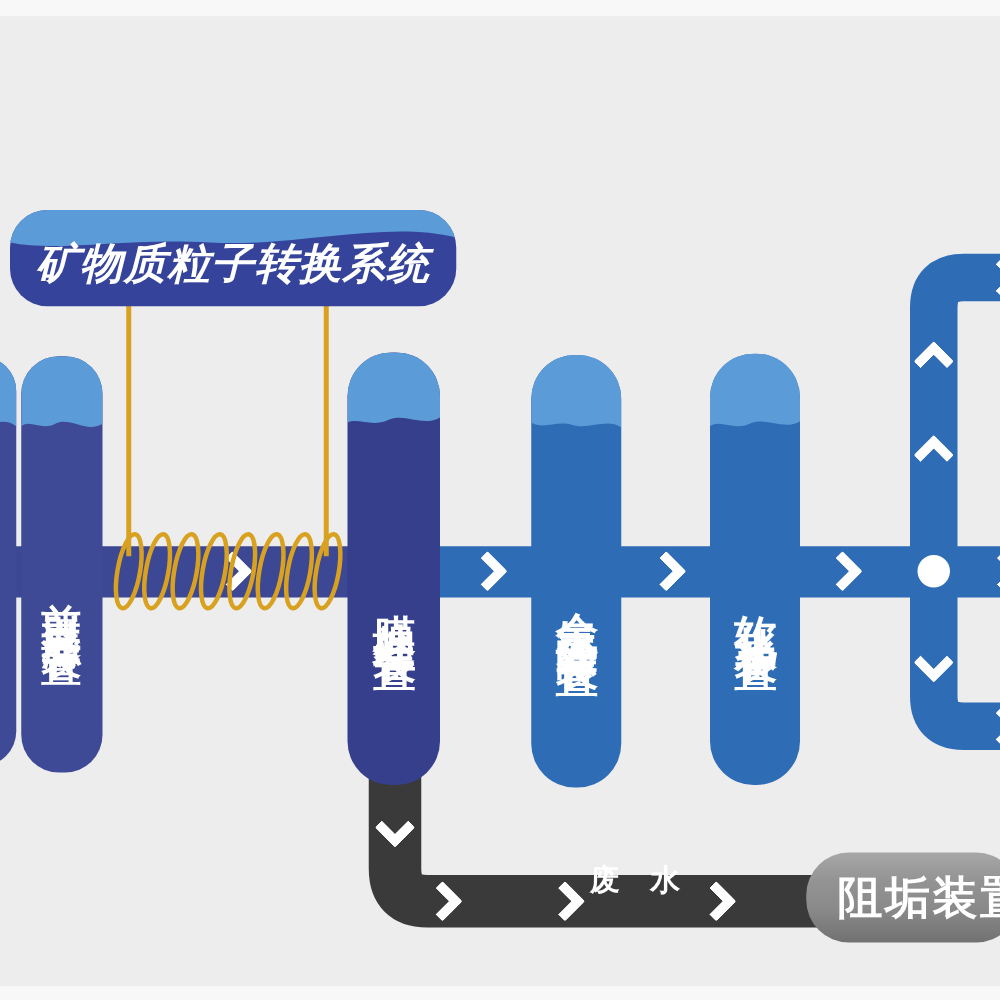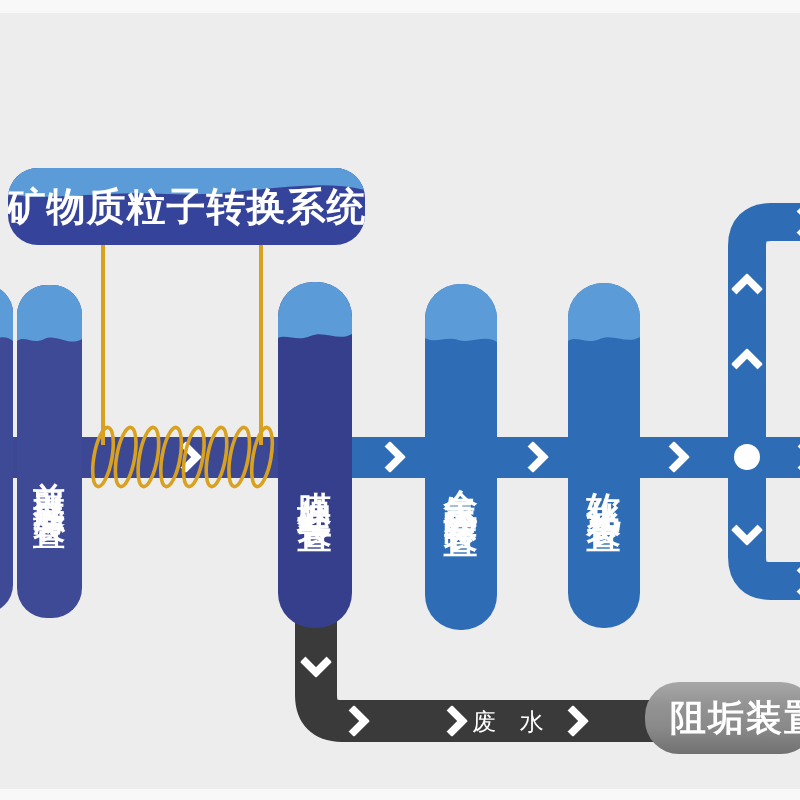--- a/index.html
+++ b/index.html
@@ -40,29 +40,29 @@
   #tank-membrane{left:278px;top:282px;width:74px;height:346px;border-radius:35px;background:#353f8c;font-size:34px;}
   #tank-chlorine{left:425px;top:284px;width:72px;height:346px;border-radius:35px;background:#2e6cb6;font-size:34px;}
   #tank-softener{left:568px;top:283px;width:72px;height:345px;border-radius:35px;background:#2e6cb6;font-size:34px;}
 
   
   #title-box{position:absolute;left:8px;top:168px;width:357px;height:77px;
         border-radius:30px;background:#35449a;z-index:6;overflow:hidden;
         display:flex;align-items:flex-end;justify-content:center;}
   #title-box .wave{position:absolute;left:0;top:0;width:100%;height:38px;}
   #title-label{position:relative;z-index:2;color:#fff;font-weight:bold;
-        font-size:39px;letter-spacing:1px;margin-bottom:11px;white-space:nowrap;}
+        font-size:34px;letter-spacing:1px;margin-bottom:11px;white-space:nowrap;font-style:italic;}
 
   
   #junction-dot{position:absolute;left:747px;top:457px;width:26px;height:26px;
         border-radius:50%;background:#fff;z-index:3;transform:translate(-50%,-50%);}
 
   
-  #waste-label{position:absolute;left:512px;top:722px;transform:translate(-50%,-50%);
-        color:#fff;font-weight:normal;font-size:24px;letter-spacing:8px;z-index:3;white-space:nowrap;}
+  #waste-label{position:absolute;left:512px;top:704px;transform:translate(-50%,-50%);
+        color:#fff;font-weight:bold;font-size:24px;letter-spacing:8px;z-index:3;white-space:nowrap;}
   #scale-box{position:absolute;left:645px;top:682px;width:170px;height:72px;
         border-radius:34px;z-index:3;display:flex;align-items:center;
         background:linear-gradient(180deg,#a7a7a7 0%,#939393 32%,#8a8a8a 62%,#717171 100%);}
   #scale-box-label{color:#fff;font-weight:bold;font-size:36px;letter-spacing:2px;
         padding-left:25px;white-space:nowrap;}
 </style>
 </head>
 <body>
 
 <div id="canvas">

